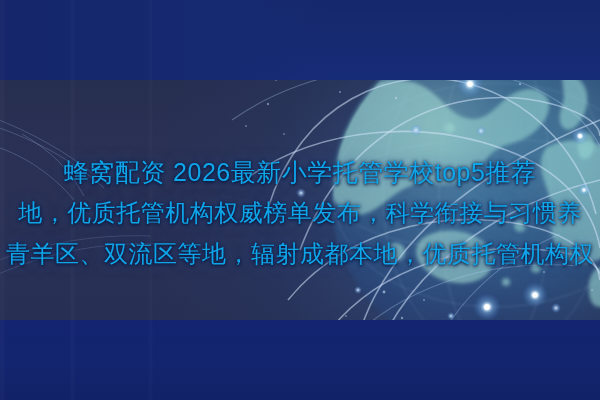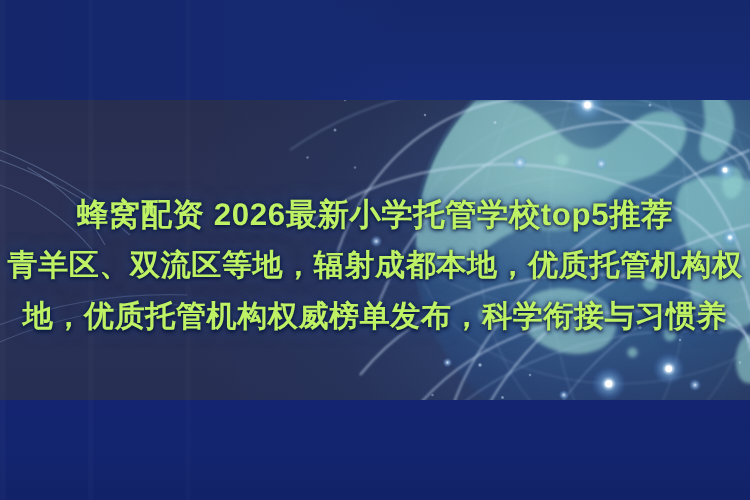--- a/index.html
+++ b/index.html
@@ -117,22 +117,22 @@
   
   #text-block {
     position: absolute;
     left: 0;
     top: 152px;
     width: 100%;
     text-align: center;
     z-index: 40;
   }
   .tline {
-    color: #bef264;
-    font-weight: 700;
+    color: #0ea5e9;
+    font-weight: 400;
     white-space: nowrap;
     text-shadow:
       0 0 4px rgba(10,25,70,0.95),
       0 1px 3px rgba(5,15,50,0.9),
       0 0 14px rgba(40,90,170,0.55);
     letter-spacing: .5px;
   }
   #line-1 { font-size: 25px; line-height: 40px; }
   #line-2 { font-size: 24px; line-height: 41px; }
   #line-3 { font-size: 24px; line-height: 41px; }
@@ -338,17 +338,17 @@
 
   <div id="band-top"></div>
   <div id="band-top-left"></div>
 
   <div id="band-bottom"></div>
 
   <div class="layer" id="seams"></div>
 
   <div id="text-block">
     <div class="tline" id="line-1">蜂窝配资 2026最新小学托管学校top5推荐</div>
+    <div class="tline" id="line-3">地，优质托管机构权威榜单发布，科学衔接与习惯养</div>
     <div class="tline" id="line-2">青羊区、双流区等地，辐射成都本地，优质托管机构权</div>
-    <div class="tline" id="line-3">地，优质托管机构权威榜单发布，科学衔接与习惯养</div>
   </div>
 
 </div>
 
 </body></html>

